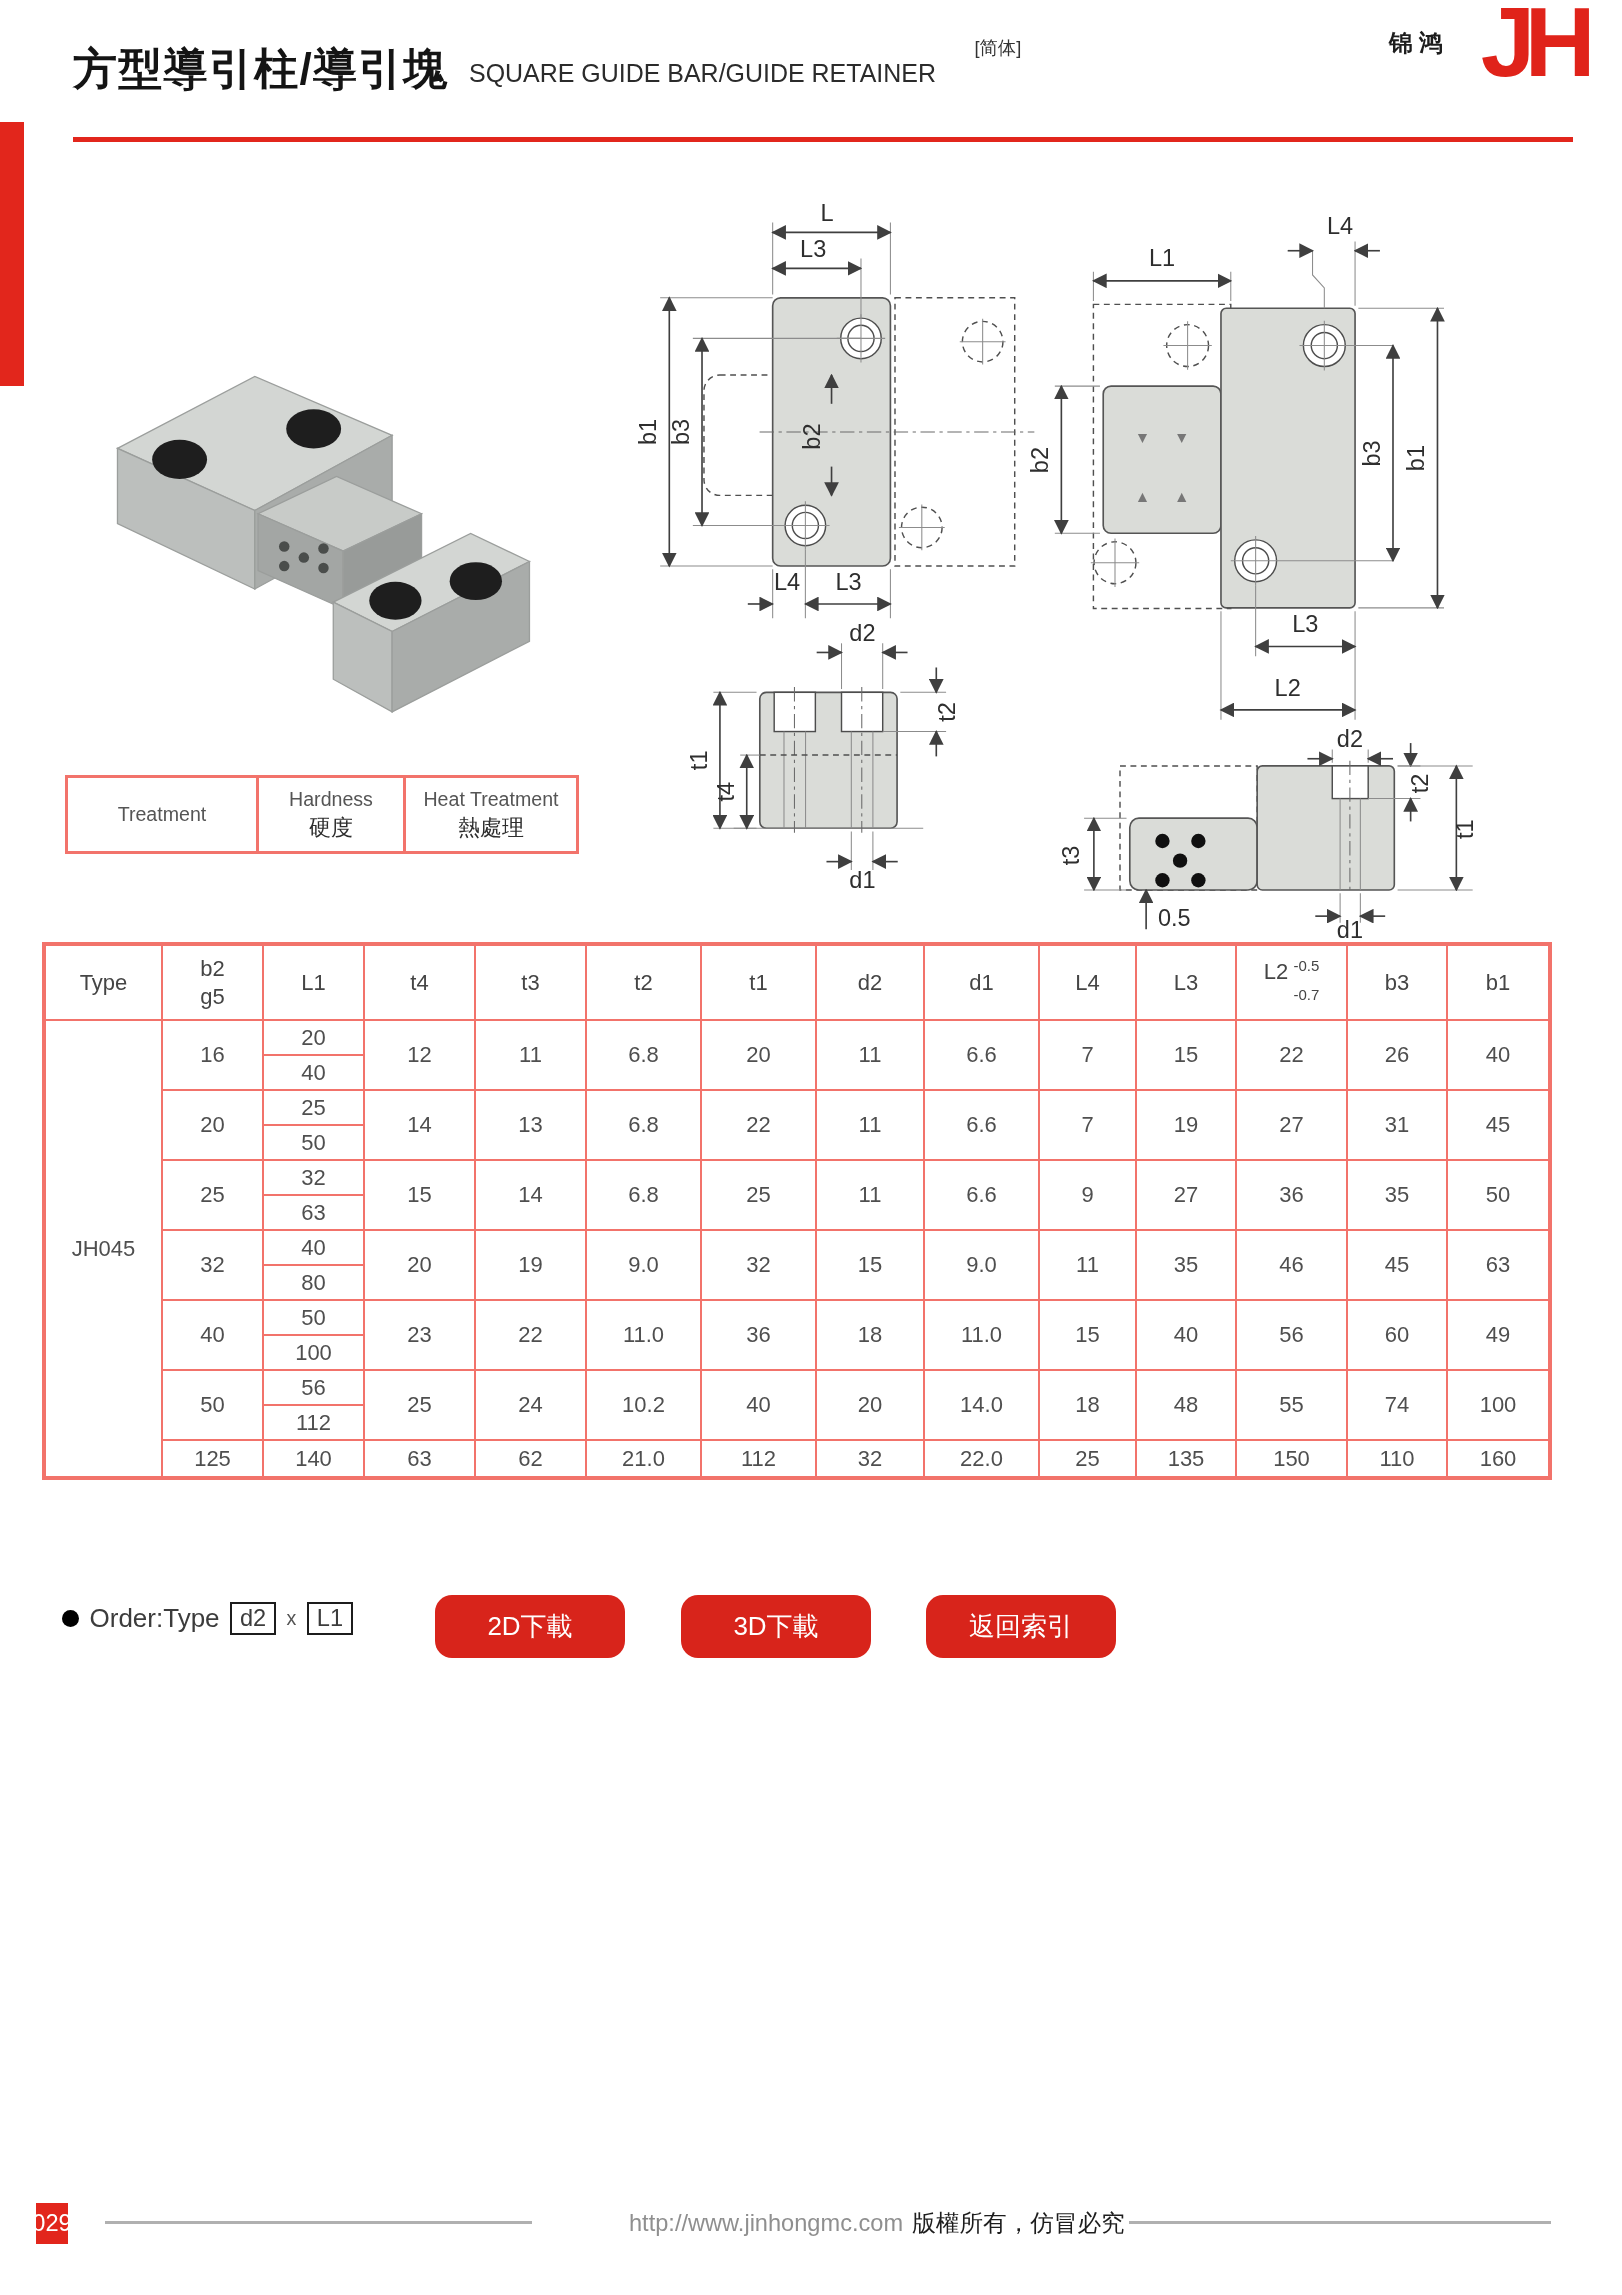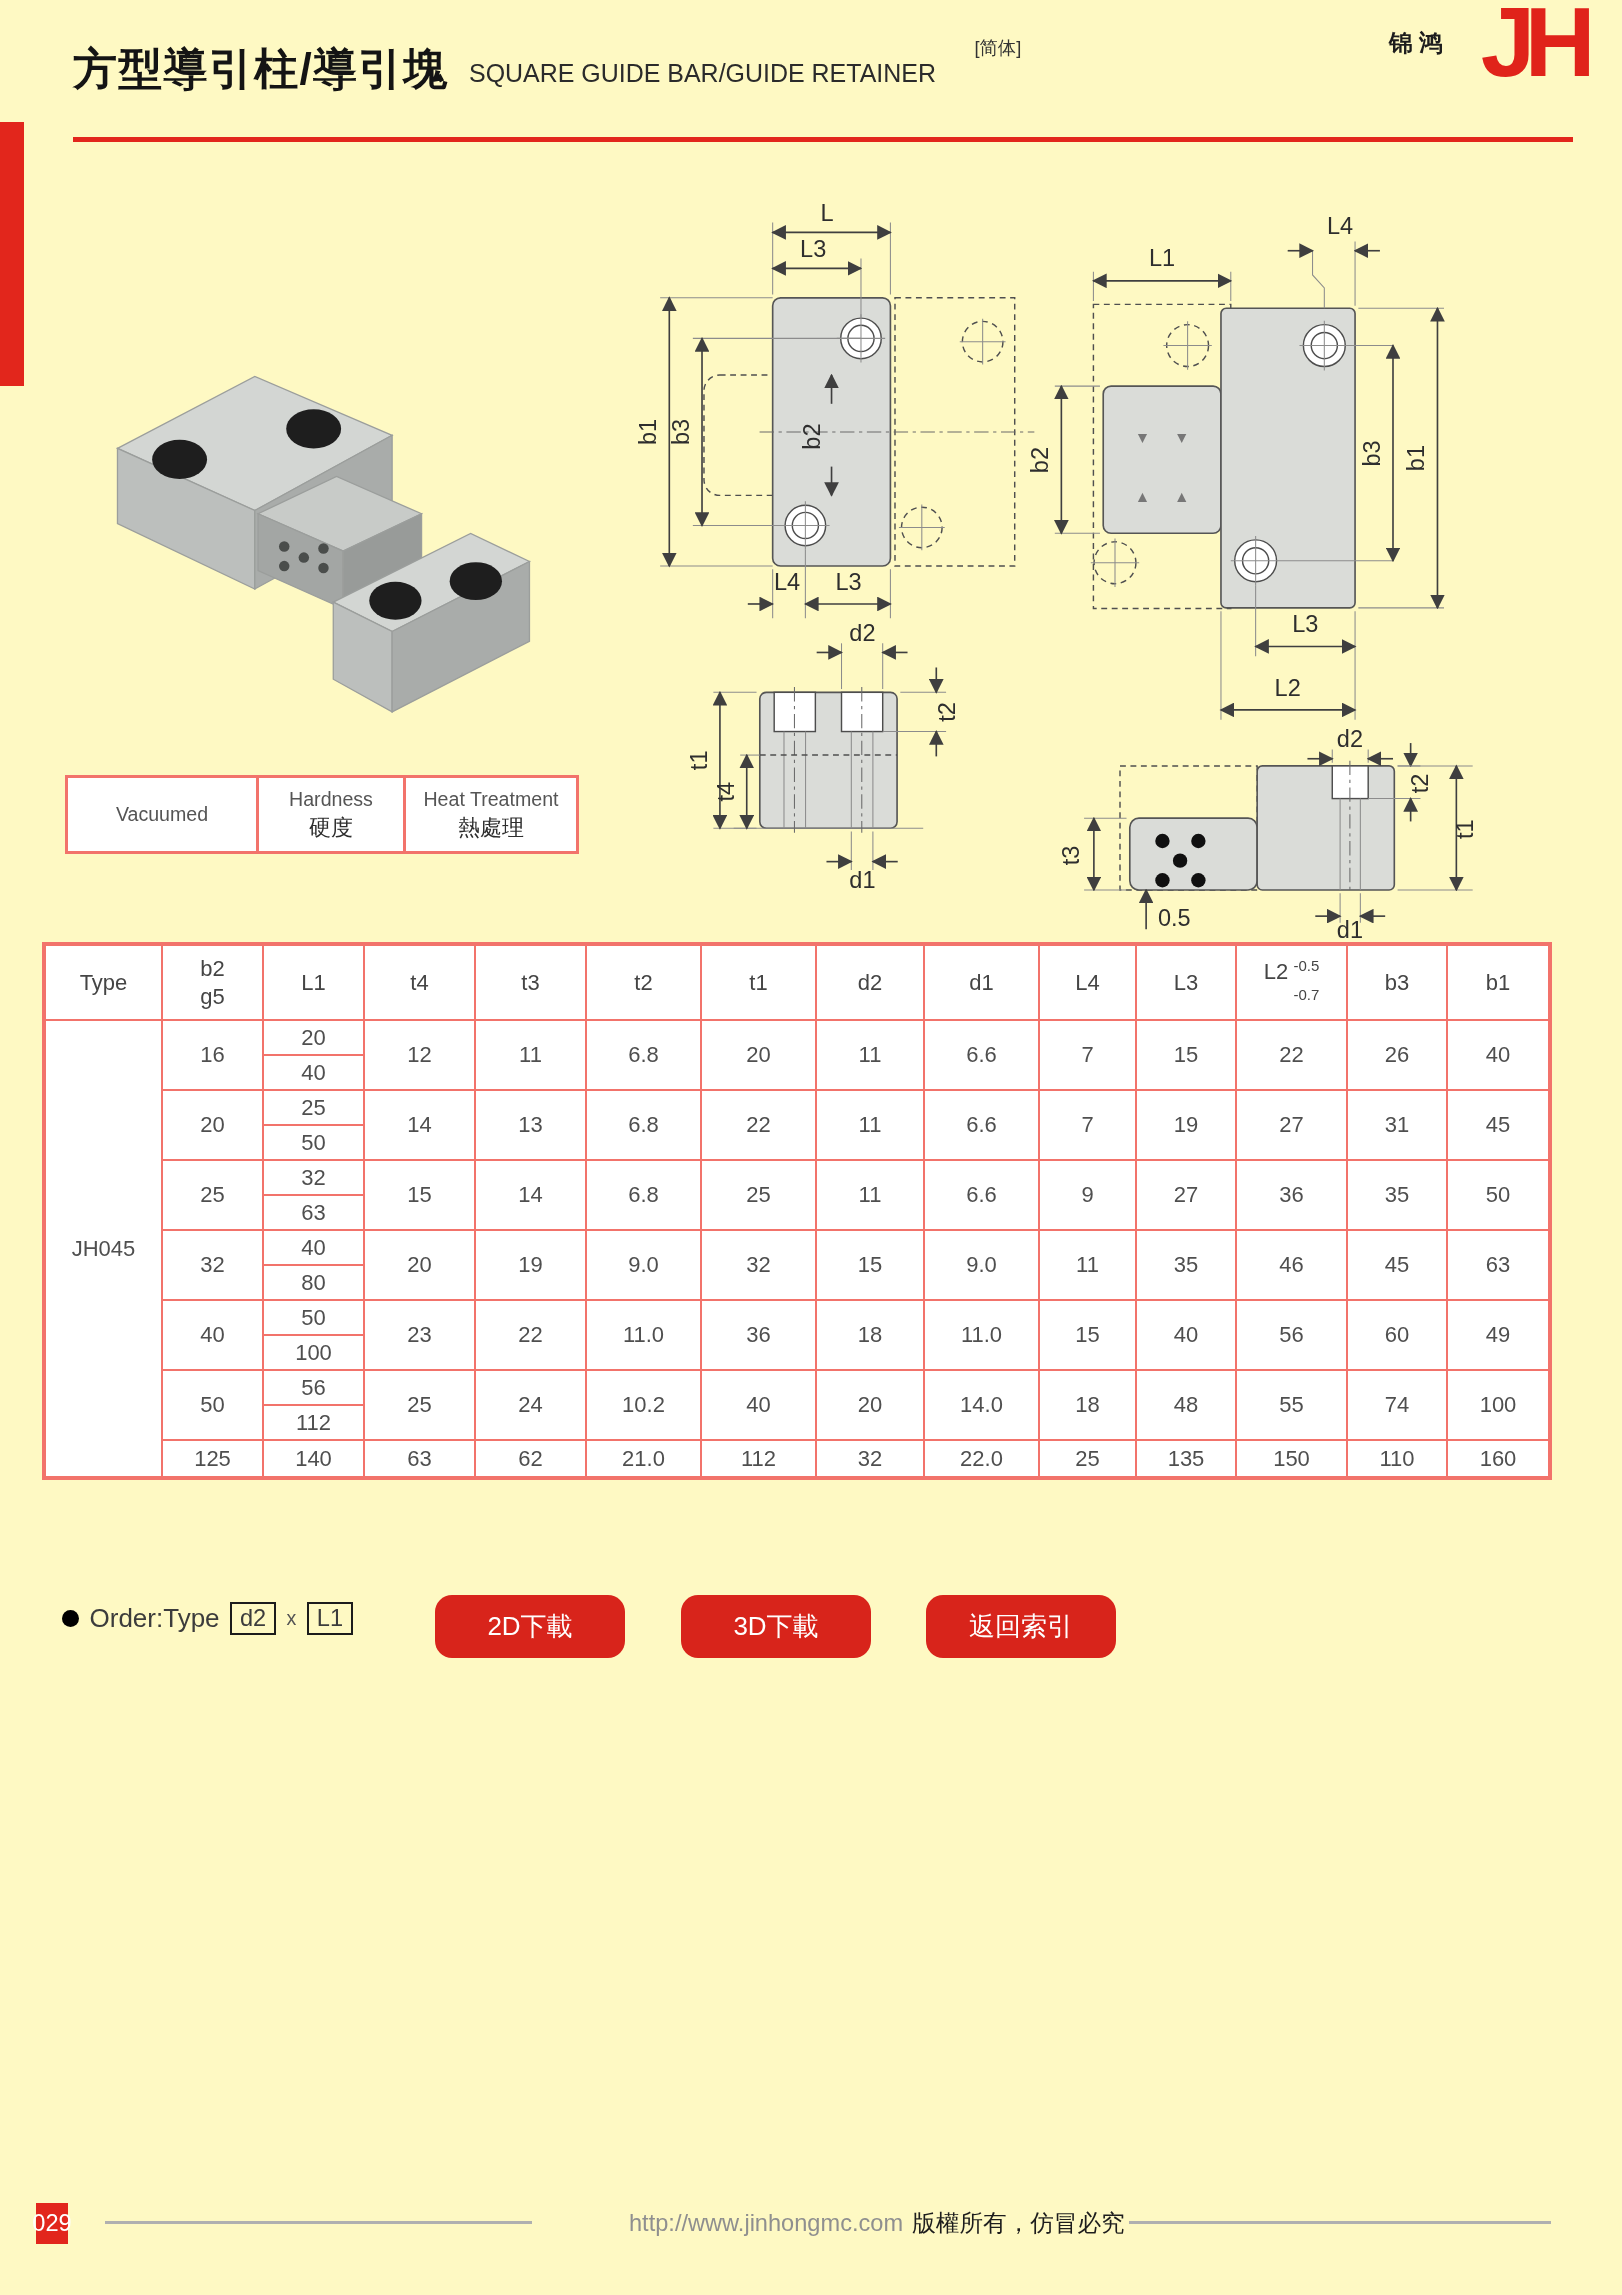--- a/index.html
+++ b/index.html
@@ -1,16 +1,16 @@
 <!DOCTYPE html>
 <html style="font-size:10.5px"><head>
 <meta charset="utf-8">
 <style>
   html,body{margin:0;padding:0;background:#888;}
-  .page{position:relative;width:1622px;height:2295px;background:#fef9c3;overflow:hidden;
+  .page{position:relative;width:1622px;height:2295px;background:#ffffff;overflow:hidden;
         font-family:"Liberation Sans", sans-serif;color:#222;}
   
   .left-bar{position:absolute;left:0;top:122px;width:24px;height:264px;background:#e2261c;}
   .header{position:absolute;left:73px;top:39px;display:flex;align-items:flex-end;gap:19.6px;}
   .title-cn{font-size:44px;font-weight:bold;color:#141414;letter-spacing:1.3px;line-height:1;}
   .title-en{font-size:26px;color:#2b2b2b;line-height:1;margin-bottom:5.2px;letter-spacing:0px;transform:scaleX(.96);transform-origin:left bottom;}
   .lang-tag{font-size:18.3px;color:#333;line-height:1;margin-bottom:34px;}
   .header-rule{position:absolute;left:73px;top:137px;width:1500px;height:5.2px;background:#e2261c;}
   .logo{position:absolute;right:37px;top:5.2px;width:196px;height:105px;}
   .logo-cn{position:absolute;left:0px;top:22px;font-size:23.6px;font-weight:bold;color:#1d1d1d;letter-spacing:6.5px;}
@@ -314,21 +314,21 @@
 
   <table class="mat">
     <colgroup>
         <col style="width:191px">
         <col style="width:147px">
         <col style="width:173px">
       </colgroup>
     <tbody>
         <tr>
       <td>
-            <div class="en">Vacuumed</div>
+            <div class="en">Treatment</div>
           </td>
       <td>
         <div class="en">Hardness</div>
         <div class="cn">硬度</div>
       </td>
       <td>
         <div class="en">Heat Treatment</div>
         <div class="cn">熱處理</div>
       </td>
     </tr>

